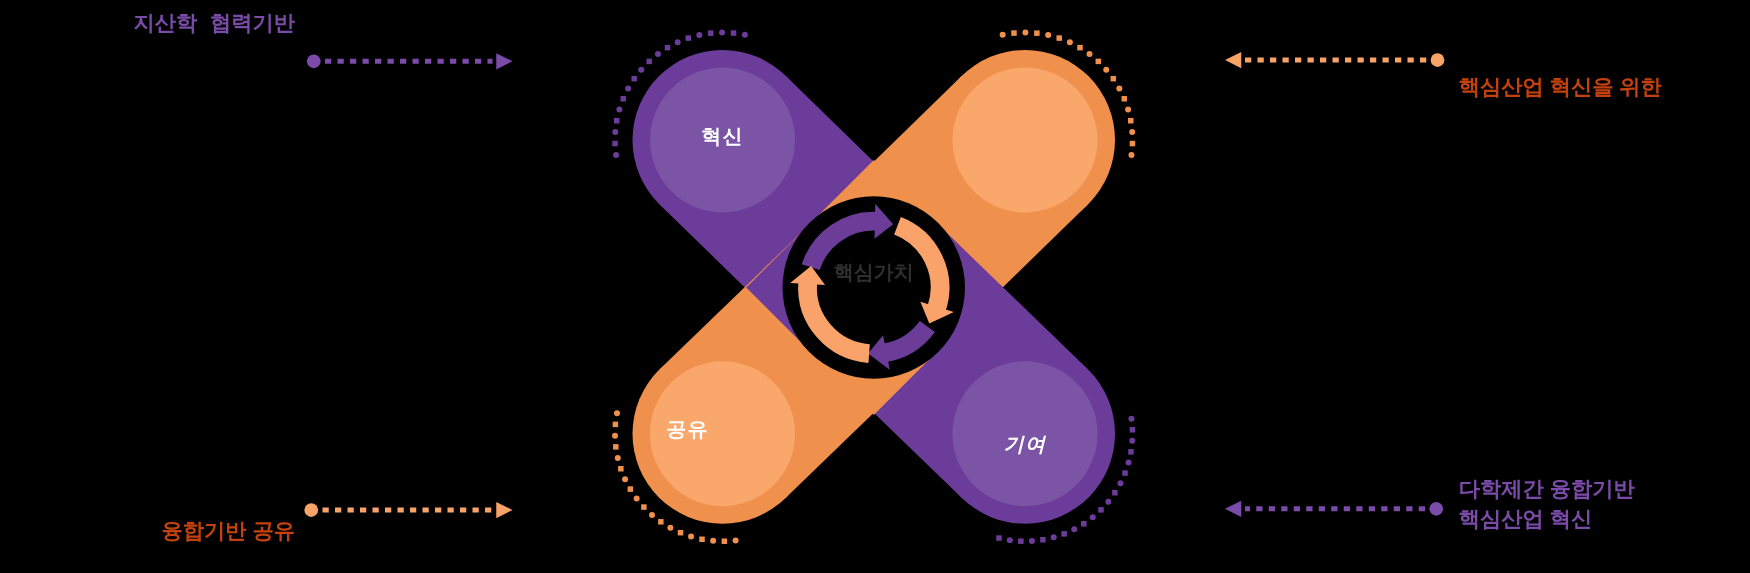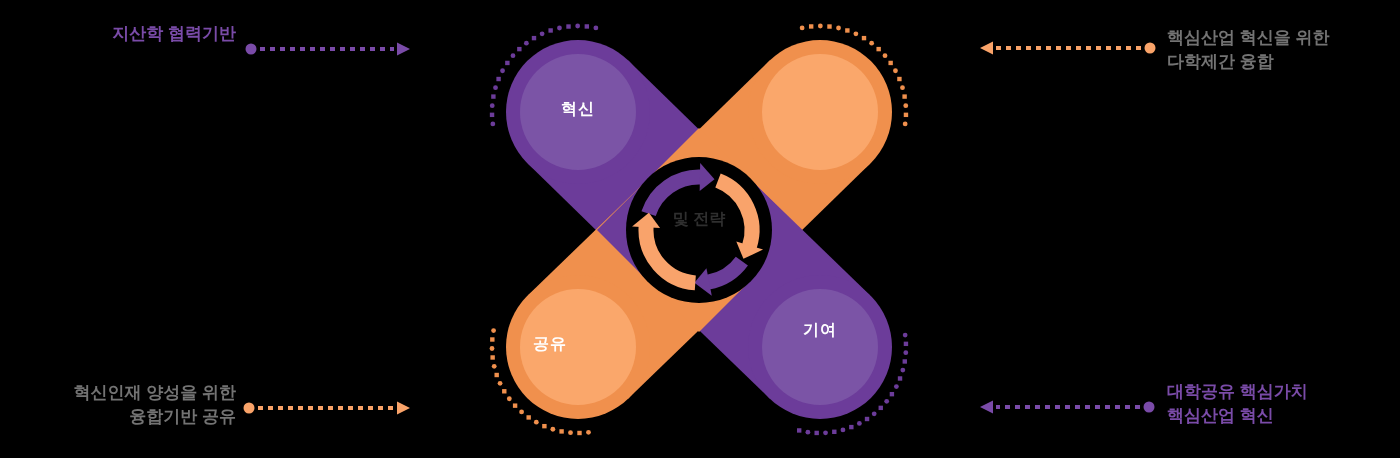--- a/index.html
+++ b/index.html
@@ -7,23 +7,23 @@
     position:relative;width:1400px;height:458px;background:#000;overflow:hidden;
     font-family:"Liberation Sans","DejaVu Sans",sans-serif;
   }
   .stage svg{position:absolute;left:0;top:0;}
   .txt{position:absolute;font-weight:bold;white-space:nowrap;}
   .node-label{width:140px;text-align:center;color:#ffffff;font-size:16px;letter-spacing:1px;}
   .center-badge{width:140px;text-align:center;color:#2f2f2f;font-size:16px;line-height:23px;}
   .callout{font-size:17px;line-height:24px;}
   .callout.right-align{text-align:right;width:200px;}
   .callout.purple{color:#7a4ba8;}
-  .callout.orange{color:#737373;}
+  .callout.orange{color:#c2410c;margin-top:32px;}
   .callout .ln{display:block;}
-  .co-tl{left:36px;top:22px;}
+  .co-tl{left:36px;top:9px;font-family:Liberation Mono, monospace;}
   .co-tr{left:1167px;top:26px;}
   .co-bl{left:36px;top:381px;}
   .co-br{left:1167px;top:380px;}
 </style>
 </head>
 <body>
 
 <div class="stage">
 
   <svg id="diagram" width="1400" height="458" viewBox="0 0 1400 458">
@@ -138,34 +138,32 @@
       <circle cx="249" cy="408" r="5.5" fill="#f9a369"></circle>
       <line x1="258" y1="408" x2="394" y2="408" stroke="#f9a369" stroke-width="4" stroke-dasharray="5 5"></line>
       <polygon points="410,408 397,401.5 397,414.5" fill="#f9a369"></polygon>
       <circle cx="1149" cy="407" r="5.5" fill="#7a4ba8"></circle>
       <line x1="1140" y1="407" x2="996" y2="407" stroke="#7a4ba8" stroke-width="4" stroke-dasharray="5 5"></line>
       <polygon points="980,407 993,400.5 993,413.5" fill="#7a4ba8"></polygon>
     </svg>
 
   <div class="txt node-label" style="left:508px;top:99px;">혁신</div>
   <div class="txt node-label" style="left:480px;top:334px;">공유</div>
-  <div class="txt node-label" style="left:750px;top:320px;">기여</div>
+  <div class="txt node-label" style="left:750px;top:346px;font-style:italic;">기여</div>
 
   <div class="txt center-badge" style="left:629px;top:207px;">
-    <span class="ln" style="display:block">및 전략</span>
+    <span class="ln" style="display:block">핵심가치</span>
   </div>
 
   <div class="txt callout purple right-align co-tl">
     <span class="ln">지산학 협력기반</span>
   </div>
   <div class="txt callout orange co-tr">
     <span class="ln">핵심산업 혁신을 위한</span>
-    <span class="ln">다학제간 융합</span>
   </div>
   <div class="txt callout orange right-align co-bl">
-    <span class="ln">혁신인재 양성을 위한</span>
     <span class="ln">융합기반 공유</span>
   </div>
   <div class="txt callout purple co-br">
-    <span class="ln">대학공유 핵심가치</span>
+    <span class="ln">다학제간 융합기반</span>
     <span class="ln">핵심산업 혁신</span>
   </div>
 </div>
 
 </body></html>

